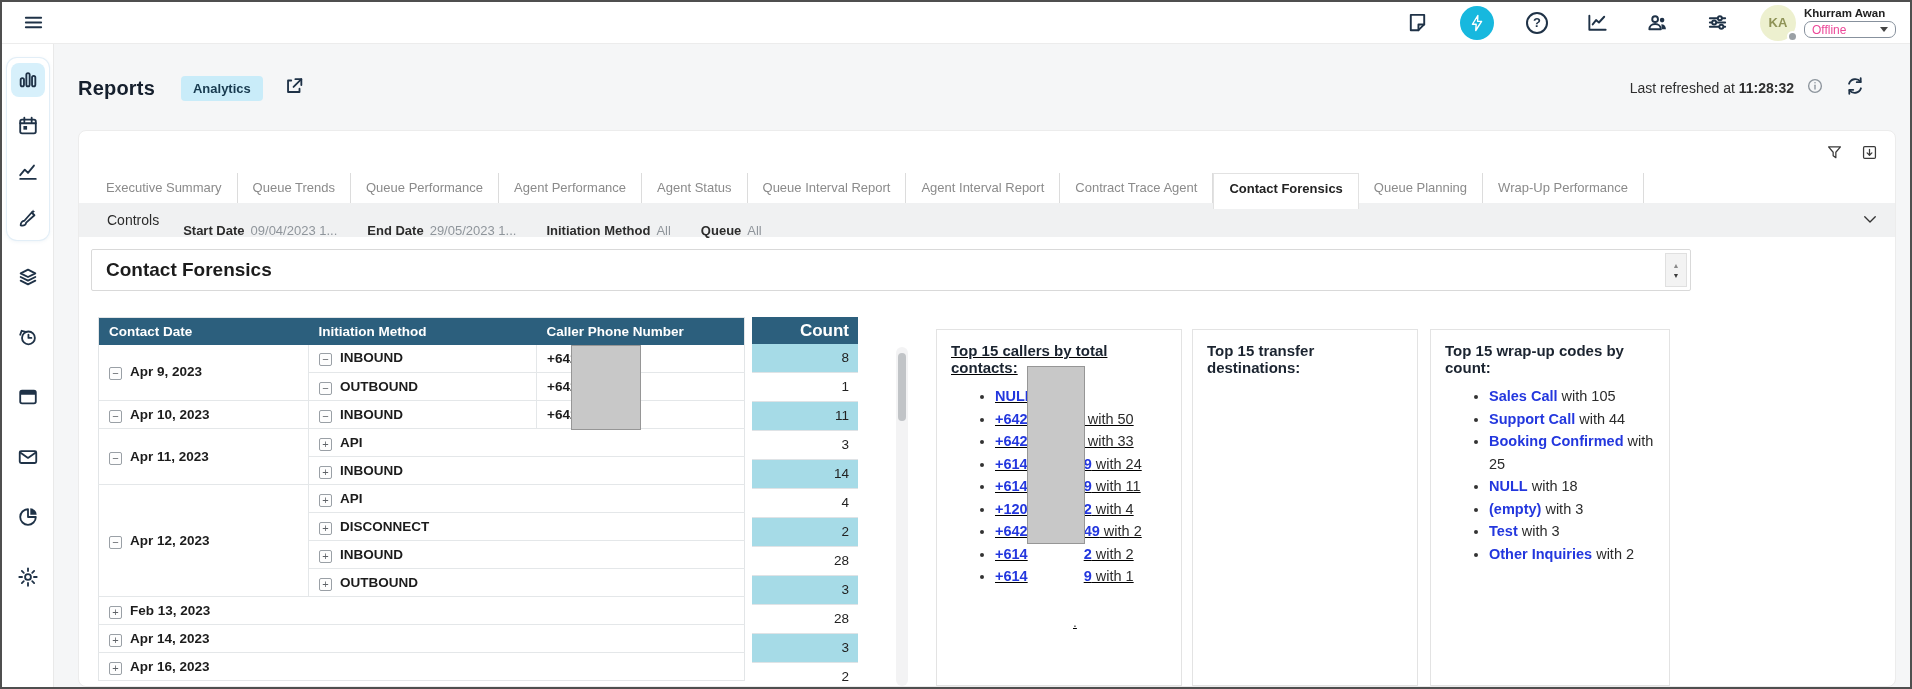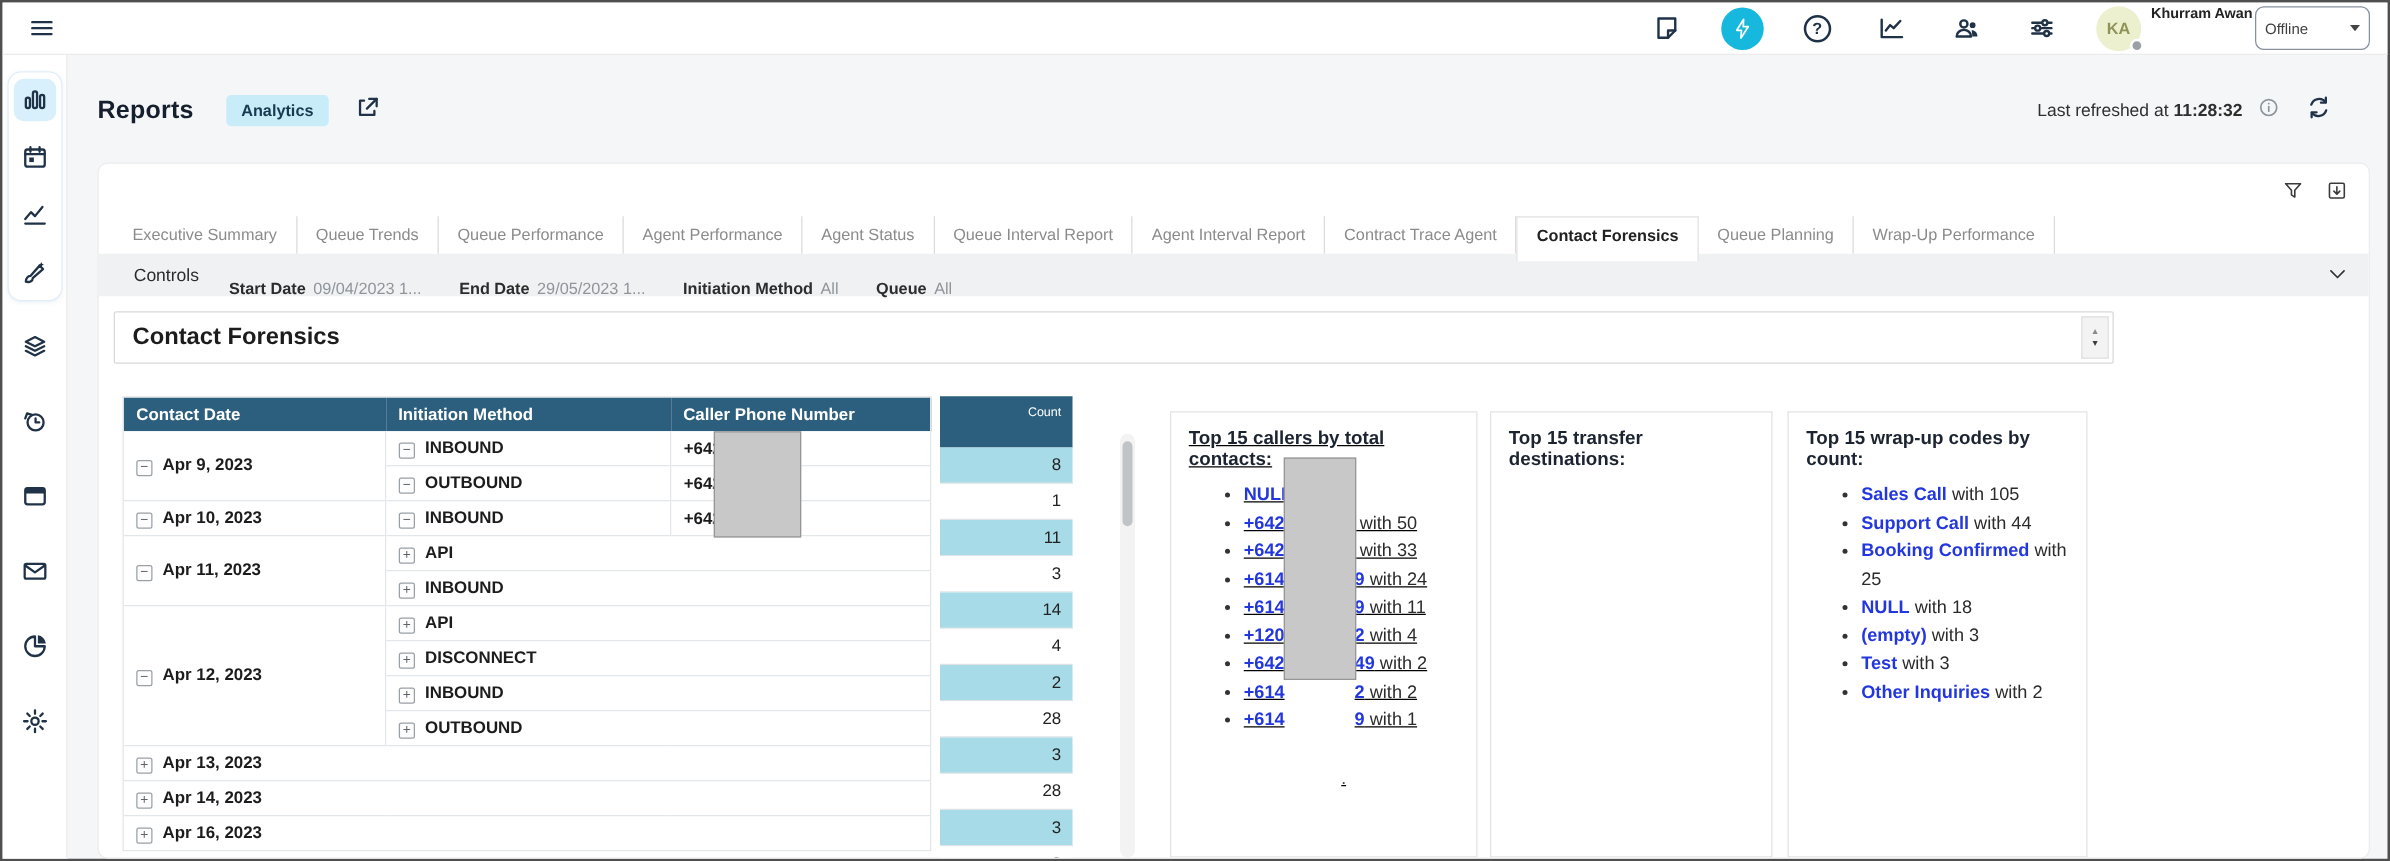--- a/index.html
+++ b/index.html
@@ -10,23 +10,23 @@
   .topbar { height:42px; background:#fff; border-bottom:1px solid #ececec; display:flex; align-items:center; padding:0 14px; flex:0 0 auto; }
   .topbar .right { margin-left:auto; display:flex; align-items:center; gap:26px; }
   .icon-btn { width:34px; height:34px; display:flex; align-items:center; justify-content:center; cursor:pointer; }
   .icon-btn svg { width:23px; height:23px; stroke:#1f3247; stroke-width:2; fill:none; stroke-linecap:round; stroke-linejoin:round; }
   .bolt-circle { width:34px; height:34px; border-radius:50%; background:#17b8de; display:flex; align-items:center; justify-content:center; }
   .bolt-circle svg { width:20px; height:20px; stroke:#fff; stroke-width:1.7; fill:none; stroke-linejoin:round; }
   .help-circle { width:22px; height:22px; border:2px solid #1f3247; border-radius:50%; display:flex; align-items:center; justify-content:center; font-size:13px; font-weight:700; color:#1f3247; }
   .user-chip { display:flex; align-items:center; gap:8px; }
   .avatar { position:relative; width:36px; height:36px; border-radius:50%; background:#edf0cf; color:#8f9357; font-weight:700; font-size:13px; display:flex; align-items:center; justify-content:center; }
   .avatar .dot { position:absolute; right:-2px; bottom:-1px; width:11px; height:11px; border-radius:50%; background:#9aa0a5; border:2px solid #fff; }
-  .user-meta { display:flex; flex-direction:row; gap:2px; }
+  .user-meta { display:flex; flex-direction:column; gap:2px; }
   .user-name { font-size:11.5px; font-weight:700; color:#222; }
-  .status-select { width:92px; height:35px; border:1px solid #87919d; border-radius:7px; background:#fff; display:flex; align-items:center; justify-content:space-between; padding:0 7px; font-size:12px; color:#404040; cursor:pointer; }
+  .status-select { width:92px; height:17px; border:1px solid #87919d; border-radius:7px; background:#fff; display:flex; align-items:center; justify-content:space-between; padding:0 7px; font-size:12px; color:#ec4899; cursor:pointer; }
   .caret-down { width:0; height:0; border-left:4px solid transparent; border-right:4px solid transparent; border-top:5px solid #444; }
 
   
   .body { flex:1; display:flex; min-height:0; }
   .sidebar { width:52px; background:#fff; border-right:1px solid #e9e9e9; padding-top:14px; display:flex; flex-direction:column; align-items:center; flex:0 0 auto; }
   .side-group { border-radius:10px; box-shadow:0 0 0 1px #e2eef7, 0 1px 4px rgba(120,160,190,.18); padding:5px 4px; display:flex; flex-direction:column; gap:12px; background:#fff; }
   .side-tile { width:34px; height:34px; border-radius:8px; display:flex; align-items:center; justify-content:center; cursor:pointer; }
   .side-tile.active { background:#d7f0fb; }
   .side-tile svg { width:22px; height:22px; stroke:#1f3247; stroke-width:2; fill:none; stroke-linecap:round; stroke-linejoin:round; }
   .side-rest { margin-top:20px; display:flex; flex-direction:column; gap:26px; align-items:center; }
@@ -78,21 +78,21 @@
   .table-wrap { position:relative; width:646px; }
   table.pivot { width:646px; border-collapse:collapse; table-layout:fixed; border:1px solid #e2e5e7; }
   table.pivot col.cd { width:210px; } table.pivot col.cm { width:228px; } table.pivot col.cp { width:208px; }
   table.pivot th { height:27px; background:#2c5f7d; color:#fff; font-size:13.5px; font-weight:700; text-align:left; padding:0 0 0 10px; }
   table.pivot td { height:28px; border-bottom:1px solid #e4e7e9; font-size:13.5px; font-weight:700; color:#1c1c1c; padding:0 0 0 10px; vertical-align:middle; background:#fff; }
   td.c-date { vertical-align:top; padding-top:6px; }
   td.c-method, td.c-phone { border-left:1px solid #e4e7e9; }
   .exp { display:inline-block; width:13px; height:13px; line-height:11px; text-align:center; border:1px solid #9aa0a6; border-radius:2px; color:#5f6368; background:#fdfdfd; font-size:11px; font-weight:400; margin-right:8px; vertical-align:-1px; cursor:pointer; }
   .gap8 { width:8px; flex:0 0 auto; }
   .count-block { width:106px; flex:0 0 auto; }
-  .count-header { height:41px; background:#2c5f7d; color:#fff; font-size:10px; font-weight:400; text-align:right; padding:0 9px; line-height:27px; }
+  .count-header { height:27px; background:#2c5f7d; color:#fff; font-size:17px; font-weight:700; text-align:right; padding:0 9px; line-height:27px; }
   .count-cells div { height:29px; line-height:28px; border-bottom:1px solid #dfe3e6; text-align:right; padding-right:9px; font-size:13.5px; color:#222; background:#fff; }
   .count-cells div:nth-of-type(odd) { background:#a6dbe7; }
   .spacer38 { width:38px; flex:0 0 auto; }
   .vscroll { width:12px; background:#f3f3f4; border-radius:6px; margin-top:30px; align-self:stretch; }
   .vscroll .thumb { width:8px; margin:6px auto 0; height:68px; background:#c1c4c7; border-radius:4px; cursor:pointer; }
 
   .redact { position:absolute; background:#c8c8c8; border:1px solid #969696; z-index:5; }
   .redact.table-box { left:473px; top:28px; width:70px; height:85px; }
   .redact.panel-box { left:90px; top:36px; width:58px; height:178px; }
 
@@ -410,21 +410,21 @@
                   <tr>
                     <td class="c-method" colspan="2"><span class="exp">+</span><span>DISCONNECT</span></td>
                   </tr>
                   <tr>
                     <td class="c-method" colspan="2"><span class="exp">+</span><span>INBOUND</span></td>
                   </tr>
                   <tr>
                     <td class="c-method" colspan="2"><span class="exp">+</span><span>OUTBOUND</span></td>
                   </tr>
                   <tr>
-                    <td colspan="3"><span class="exp">+</span><span>Apr 13, 2023</span></td>
+                    <td colspan="3"><span class="exp">+</span><span>Feb 13, 2023</span></td>
                   </tr>
                   <tr>
                     <td colspan="3"><span class="exp">+</span><span>Apr 14, 2023</span></td>
                   </tr>
                   <tr>
                     <td colspan="3"><span class="exp">+</span><span>Apr 16, 2023</span></td>
                   </tr>
                 </tbody>
               </table>
               <div class="redact table-box"></div>

